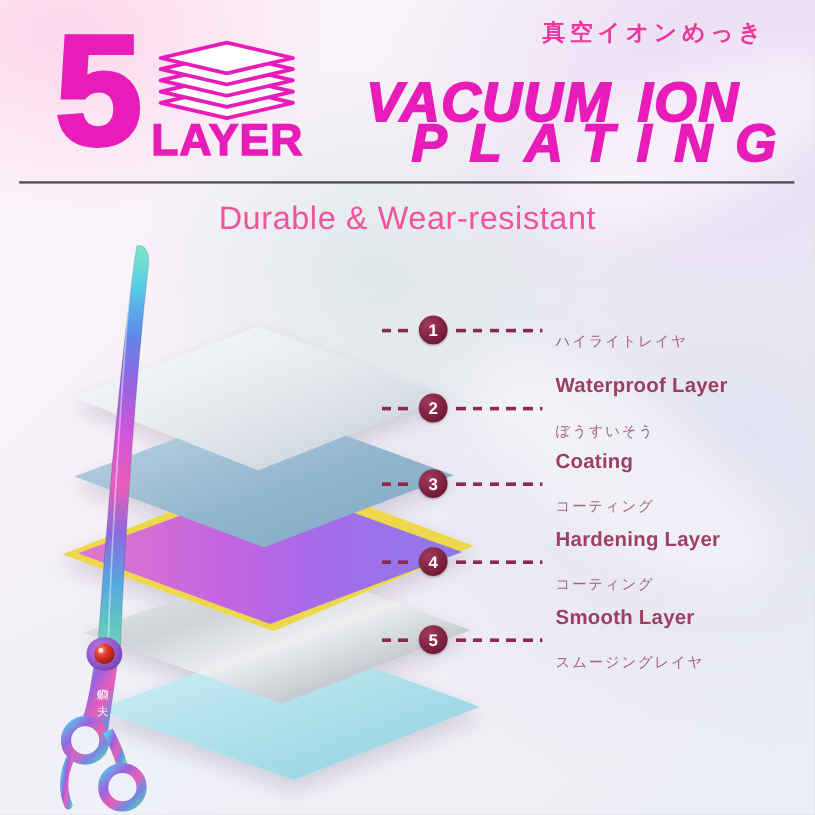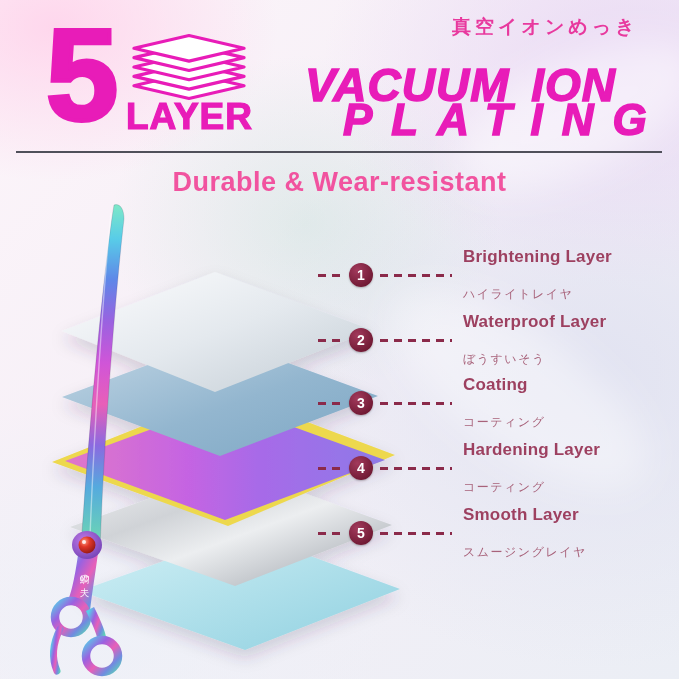--- a/index.html
+++ b/index.html
@@ -24,21 +24,21 @@
   .stack-icon{position:absolute;left:128px;top:32px;}
   .layer-word{position:absolute;left:126px;top:96px;font-size:37px;font-weight:700;color:#e81cb8;
         -webkit-text-stroke:1.2px #e81cb8;letter-spacing:1px;}
   .jp-title{position:absolute;left:452px;top:14px;font-size:19px;font-weight:700;color:#e8399e;letter-spacing:4px;}
   .title1{position:absolute;left:305px;top:42px;font-size:46px;font-weight:800;font-style:italic;
         color:#e81cb8;-webkit-text-stroke:1.5px #e81cb8;letter-spacing:1px;word-spacing:8px;white-space:nowrap;margin-top:16px;}
   .title2{position:absolute;left:309px;top:95px;font-size:44px;font-weight:800;font-style:italic;
         color:#e81cb8;-webkit-text-stroke:1.5px #e81cb8;letter-spacing:19px;white-space:nowrap;margin-left:34px;}
   .divider{position:absolute;left:16px;top:151px;width:646px;height:2px;background:#50505a;}
   .subtitle{position:absolute;left:0;top:167px;width:679px;text-align:center;
-        font-size:27px;font-weight:700;color:#f1539f;letter-spacing:0.5px;}
+        font-size:27px;font-weight:400;color:#f1539f;letter-spacing:0.5px;}
 
   
   .layers{position:absolute;left:0;top:0;z-index:2;}
   .scissors{position:absolute;left:38px;top:197px;z-index:3;}
 
   
   .legend-row{position:absolute;left:318px;width:350px;height:44px;display:flex;align-items:center;z-index:4;}
   .dash{height:3px;background:repeating-linear-gradient(90deg,#8b2a4a 0 8px,transparent 8px 14px);flex:0 0 auto;}
   .dash-l{width:26px;margin-right:5px;}
   .dash-m{width:72px;margin-left:7px;margin-right:11px;}
@@ -161,21 +161,20 @@
     <text x="47" y="370" fill="rgba(255,255,255,0.92)" font-size="9.5" style="writing-mode:vertical-rl;letter-spacing:1px;font-family:'DejaVu Sans',sans-serif;">鯛の夫</text>
   </svg>
 
   <div class="legend-row" style="top:253px;">
     <div class="dash dash-l"></div>
     <div class="badge">
         <span>1</span>
       </div>
     <div class="dash dash-m"></div>
     <div class="lbl">
-        <div class="en">Brightening Layer</div>
       <div class="jp">ハイライトレイヤ</div>
       </div>
   </div>
 
   <div class="legend-row" style="top:318px;">
     <div class="dash dash-l"></div>
     <div class="badge">
         <span>2</span>
       </div>
     <div class="dash dash-m"></div>

